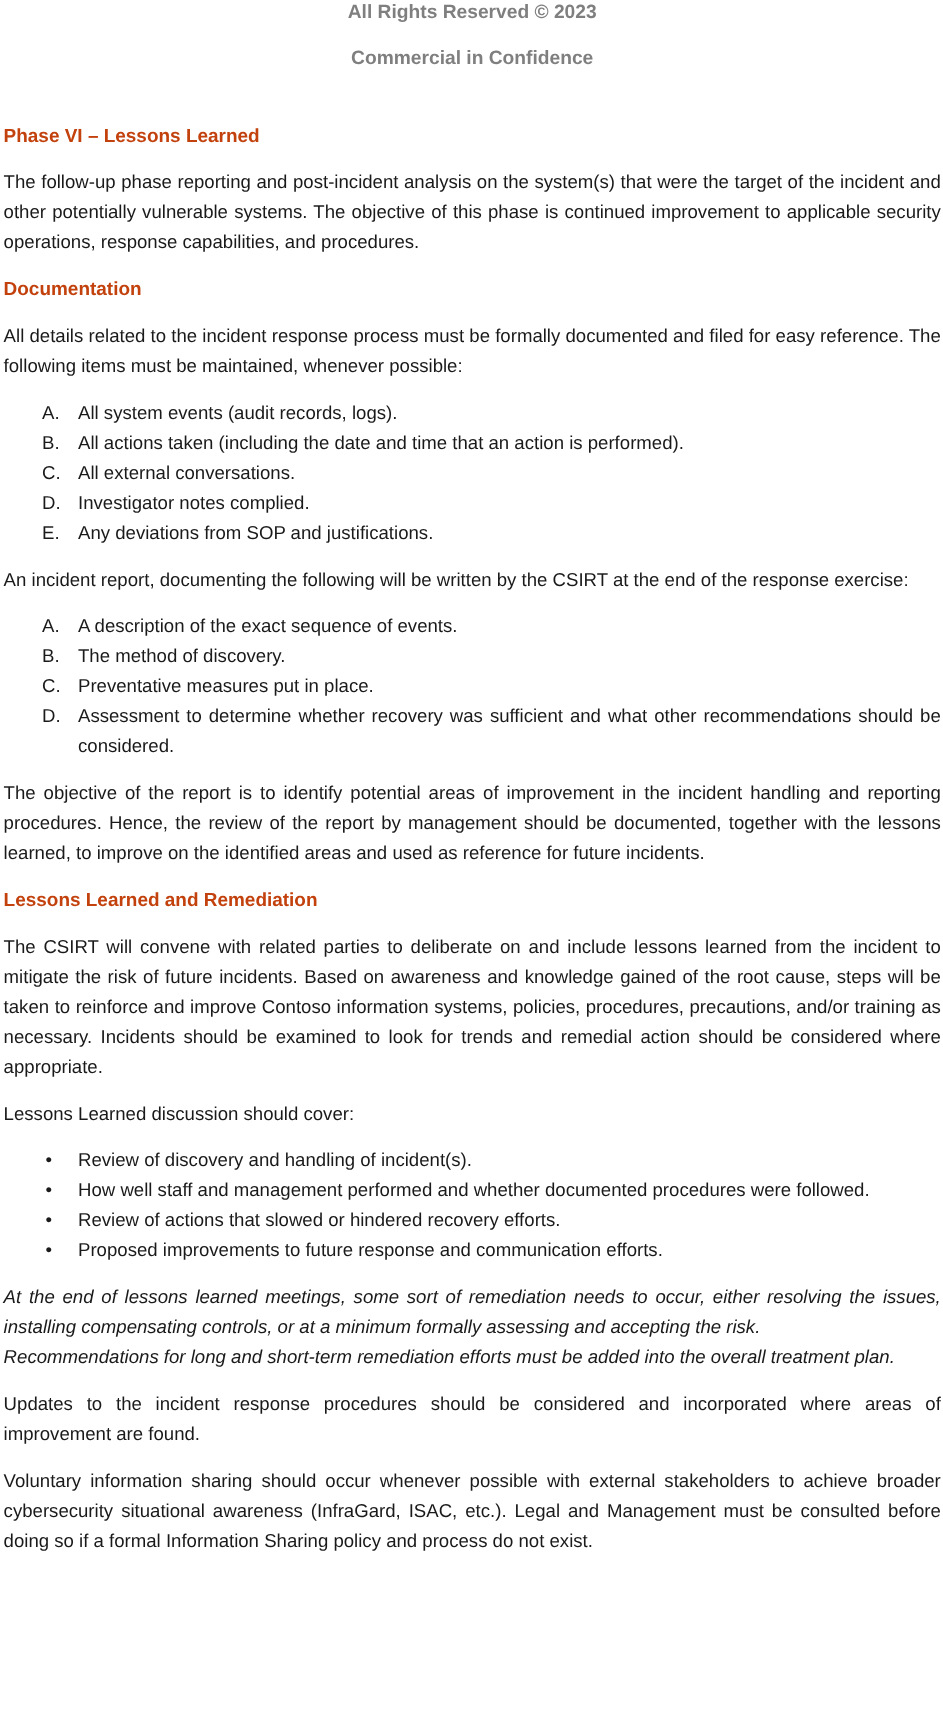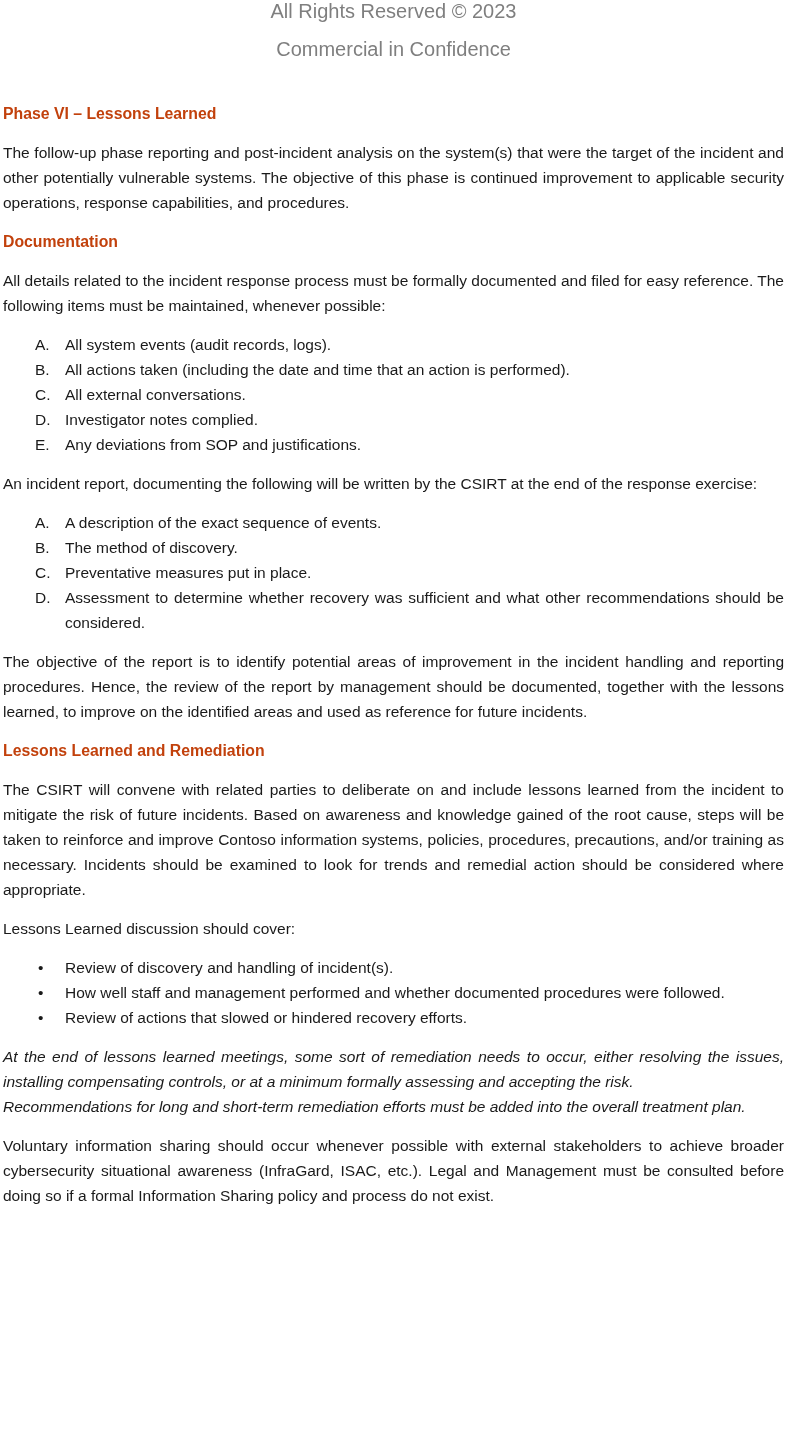--- a/index.html
+++ b/index.html
@@ -18,22 +18,22 @@
     color: #1a1a1a;
   }
   .page {
     padding: 1px 2px 0 3px;
     box-sizing: border-box;
     width: 786px;
   }
   .doc-header {
     text-align: center;
     color: #7f7f7f;
-    font-weight: 400;
-    font-size: 20px;
+    font-weight: 700;
+    font-size: 16px;
     margin-bottom: 42px;
   }
   .hdr {
     margin: 0;
     line-height: 20px;
   }
   .hdr2 {
     margin-top: 18px;
   }
   .h {
@@ -126,21 +126,23 @@
   <h2 class="h">Lessons Learned and Remediation</h2>
 
   <p class="para">The CSIRT will convene with related parties to deliberate on and include lessons learned from the incident to mitigate the risk of future incidents. Based on awareness and knowledge gained of the root cause, steps will be taken to reinforce and improve Contoso information systems, policies, procedures, precautions, and/or training as necessary. Incidents should be examined to look for trends and remedial action should be considered where appropriate.</p>
 
   <p class="para">Lessons Learned discussion should cover:</p>
 
   <ul class="bullet-list">
     <li>Review of discovery and handling of incident(s).</li>
     <li>How well staff and management performed and whether documented procedures were followed.</li>
     <li>Review of actions that slowed or hindered recovery efforts.</li>
+    <li>Proposed improvements to future response and communication efforts.</li>
   </ul>
 
   <p class="para prebreak">At the end of lessons learned meetings, some sort of remediation needs to occur, either resolving the issues, installing compensating controls, or at a minimum formally assessing and accepting the risk.
 Recommendations for long and short-term remediation efforts must be added into the overall treatment plan.</p>
 
+  <p class="para">Updates to the incident response procedures should be considered and incorporated where areas of improvement are found.</p>
 
   <p class="para">Voluntary information sharing should occur whenever possible with external stakeholders to achieve broader cybersecurity situational awareness (InfraGard, ISAC, etc.). Legal and Management must be consulted before doing so if a formal Information Sharing policy and process do not exist.</p>
 
 </div>
 
 </body></html>

